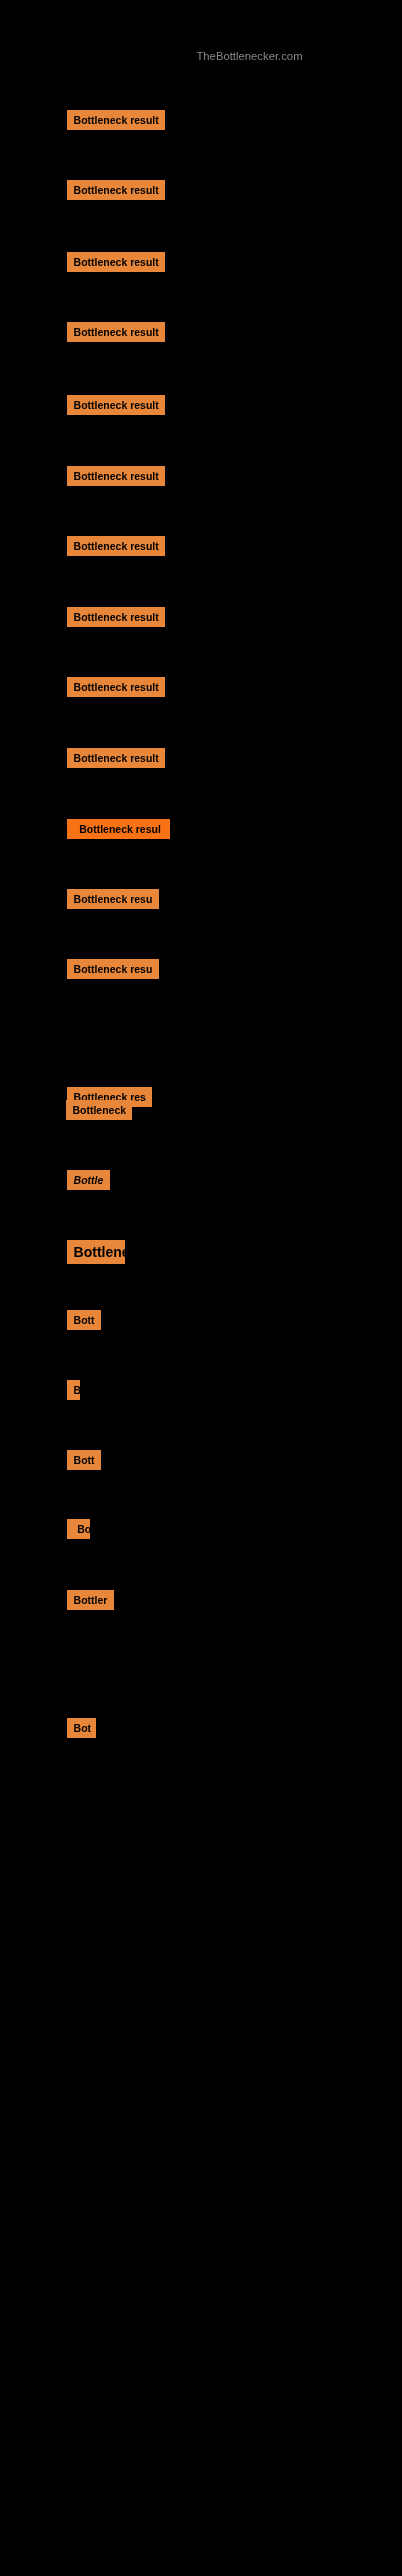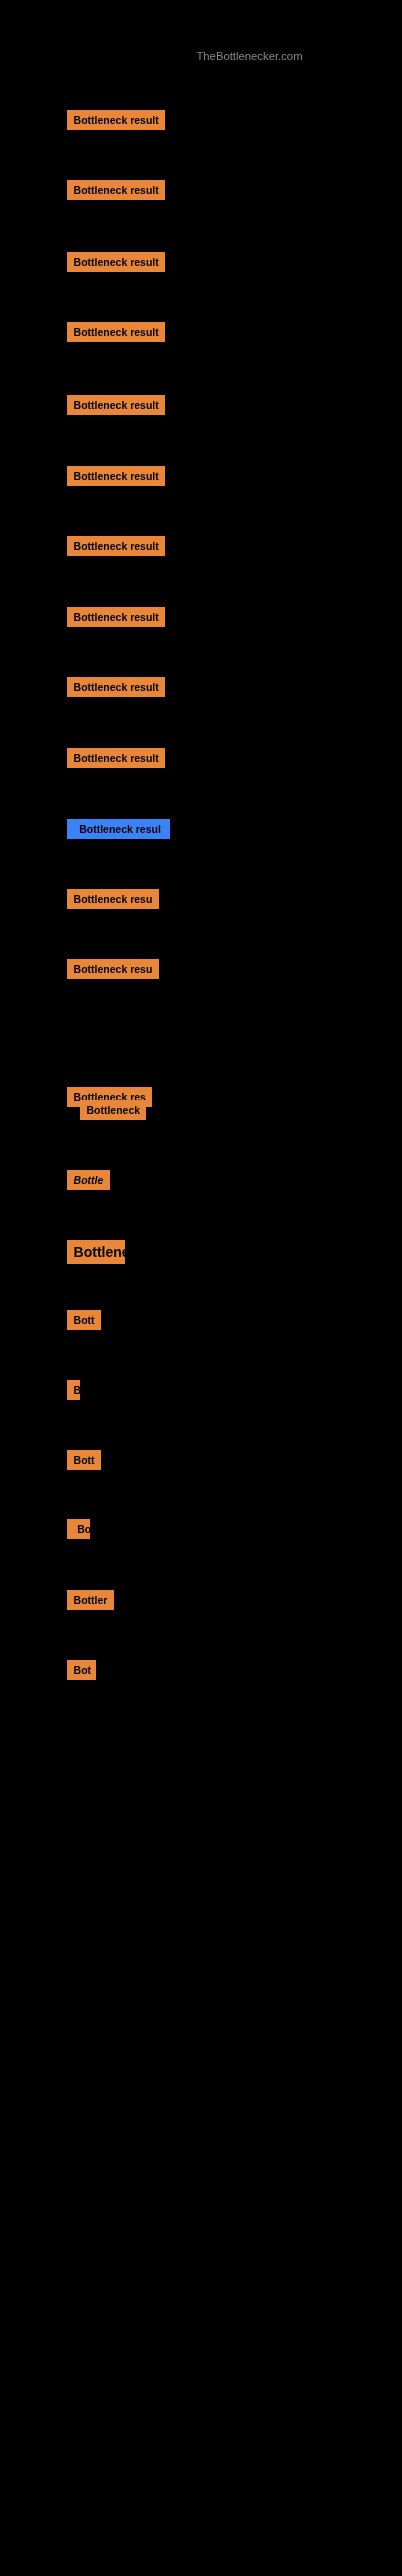--- a/index.html
+++ b/index.html
@@ -35,27 +35,27 @@
 <div style="position: absolute; top: 46px; left: 3.2px; background-color: rgb(232, 135, 58); color: rgb(0, 0, 0); font-size: 10.5px; font-weight: bold; padding: 4px 6.4px; display: inline-block; white-space: nowrap; overflow: hidden; max-width: 121px;">Bottleneck result</div>
     <div style="position: absolute; top: 116px; left: 3.2px; background-color: rgb(232, 135, 58); color: rgb(0, 0, 0); font-size: 10.5px; font-weight: bold; padding: 4px 6.4px; display: inline-block; white-space: nowrap; overflow: hidden; max-width: 119px;">Bottleneck result</div>
     <div style="position: absolute; top: 188px; left: 3.2px; background-color: rgb(232, 135, 58); color: rgb(0, 0, 0); font-size: 10.5px; font-weight: bold; padding: 4px 6.4px; display: inline-block; white-space: nowrap; overflow: hidden; max-width: 118px;">Bottleneck result</div>
     <div style="position: absolute; top: 258px; left: 3.2px; background-color: rgb(232, 135, 58); color: rgb(0, 0, 0); font-size: 10.5px; font-weight: bold; padding: 4px 6.4px; display: inline-block; white-space: nowrap; overflow: hidden; max-width: 115px;">Bottleneck result</div>
     <div style="position: absolute; top: 331px; left: 3.2px; background-color: rgb(232, 135, 58); color: rgb(0, 0, 0); font-size: 10.5px; font-weight: bold; padding: 4px 6.4px; display: inline-block; white-space: nowrap; overflow: hidden; max-width: 116px;">Bottleneck result</div>
     <div style="position: absolute; top: 402px; left: 3.2px; background-color: rgb(232, 135, 58); color: rgb(0, 0, 0); font-size: 10.5px; font-weight: bold; padding: 4px 6.4px; display: inline-block; white-space: nowrap; overflow: hidden; max-width: 113px;">Bottleneck result</div>
     <div style="position: absolute; top: 472px; left: 3.2px; background-color: rgb(232, 135, 58); color: rgb(0, 0, 0); font-size: 10.5px; font-weight: bold; padding: 4px 6.4px; display: inline-block; white-space: nowrap; overflow: hidden; max-width: 115px;">Bottleneck result</div>
     <div style="position: absolute; top: 543px; left: 3.2px; background-color: rgb(232, 135, 58); color: rgb(0, 0, 0); font-size: 10.5px; font-weight: bold; padding: 4px 6.4px; display: inline-block; white-space: nowrap; overflow: hidden; max-width: 115px;">Bottleneck result</div>
     <div style="position: absolute; top: 613px; left: 3.2px; background-color: rgb(232, 135, 58); color: rgb(0, 0, 0); font-size: 10.5px; font-weight: bold; padding: 4px 6.4px; display: inline-block; white-space: nowrap; overflow: hidden; max-width: 111px;">Bottleneck result</div>
     <div style="position: absolute; top: 684px; left: 3.2px; background-color: rgb(232, 135, 58); color: rgb(0, 0, 0); font-size: 10.5px; font-weight: bold; padding: 4px 6.4px; display: inline-block; white-space: nowrap; overflow: hidden; max-width: 110px;">Bottleneck result</div>
-    <div style="position: absolute; top: 755px; left: 3.2px; background-color: #3b82f6; color: rgb(0, 0, 0); font-size: 10.5px; font-weight: bold; padding: 4px 12px; display: inline-block; white-space: nowrap; overflow: hidden; max-width: 103px;">Bottleneck resul</div>
+    <div style="position: absolute; top: 755px; left: 3.2px; background-color: #f97316; color: rgb(0, 0, 0); font-size: 10.5px; font-weight: bold; padding: 4px 12px; display: inline-block; white-space: nowrap; overflow: hidden; max-width: 103px;">Bottleneck resul</div>
     <div style="position: absolute; top: 825px; left: 3.2px; background-color: rgb(232, 135, 58); color: rgb(0, 0, 0); font-size: 10.5px; font-weight: bold; padding: 4px 6.4px; display: inline-block; white-space: nowrap; overflow: hidden; max-width: 97px;">Bottleneck resu</div>
     <div style="position: absolute; top: 895px; left: 3.2px; background-color: rgb(232, 135, 58); color: rgb(0, 0, 0); font-size: 10.5px; font-weight: bold; padding: 4px 6.4px; display: inline-block; white-space: nowrap; overflow: hidden; max-width: 93px;">Bottleneck resu</div>
     <div style="position: absolute; top: 1023px; left: 3.2px; background-color: rgb(232, 135, 58); color: rgb(0, 0, 0); font-size: 10.5px; font-weight: bold; padding: 4px 6.4px; display: inline-block; white-space: nowrap; overflow: hidden; max-width: 87px; text-align: center;">Bottleneck res</div>
-    <div style="position: absolute; top: 1036px; left: 16px; background-color: rgb(232, 135, 58); color: rgb(0, 0, 0); font-size: 10.5px; font-weight: bold; padding: 4px 6.4px; display: inline-block; white-space: nowrap; overflow: hidden; max-width: 71px;">Bottleneck</div>
+    <div style="position: absolute; top: 1036px; left: 2px; background-color: rgb(232, 135, 58); color: rgb(0, 0, 0); font-size: 10.5px; font-weight: bold; padding: 4px 6.4px; display: inline-block; white-space: nowrap; overflow: hidden; max-width: 71px;">Bottleneck</div>
     <div style="position: absolute; top: 1106px; left: 3.2px; background-color: rgb(232, 135, 58); color: rgb(0, 0, 0); font-size: 10.5px; font-weight: bold; padding: 4px 6.4px; display: inline-block; white-space: nowrap; overflow: hidden; max-width: 43px; font-style: italic;">Bottle</div>
     <div style="position: absolute; top: 1176px; left: 3.2px; background-color: rgb(232, 135, 58); color: rgb(0, 0, 0); font-size: 14px; font-weight: bold; padding: 4px 6.4px; display: inline-block; white-space: nowrap; overflow: hidden; max-width: 58px;">Bottlenec</div>
     <div style="position: absolute; top: 1246px; left: 3.2px; background-color: rgb(232, 135, 58); color: rgb(0, 0, 0); font-size: 10.5px; font-weight: bold; padding: 4px 6.4px; display: inline-block; white-space: nowrap; overflow: hidden; max-width: 34px;">Bott</div>
     <div style="position: absolute; top: 1316px; left: 3.2px; background-color: rgb(232, 135, 58); color: rgb(0, 0, 0); font-size: 10.5px; font-weight: bold; padding: 4px 6.4px; display: inline-block; white-space: nowrap; overflow: hidden; max-width: 13px;">B</div>
     <div style="position: absolute; top: 1386px; left: 3.2px; background-color: rgb(232, 135, 58); color: rgb(0, 0, 0); font-size: 10.5px; font-weight: bold; padding: 4px 6.4px; display: inline-block; white-space: nowrap; overflow: hidden; max-width: 34px;">Bott</div>
     <div style="position: absolute; top: 1455px; left: 3.2px; background-color: rgb(232, 135, 58); color: rgb(0, 0, 0); font-size: 10.5px; font-weight: bold; padding: 4px 10px; display: inline-block; white-space: nowrap; overflow: hidden; max-width: 22.5px;">Bo</div>
     <div style="position: absolute; top: 1526px; left: 3.2px; background-color: rgb(232, 135, 58); color: rgb(0, 0, 0); font-size: 10.5px; font-weight: bold; padding: 4px 6.4px; display: inline-block; white-space: nowrap; overflow: hidden; max-width: 47px; text-align: right;">Bottler</div>
-    <div style="position: absolute; top: 1596px; left: 3.2px; background-color: rgb(232, 135, 58); color: rgb(0, 0, 0); font-size: 10.5px; font-weight: bold; padding: 4px 6.4px; display: inline-block; white-space: nowrap; overflow: hidden; max-width: 29px;">Bot</div>
+    <div style="position: absolute; top: 1654px; left: 3.2px; background-color: rgb(232, 135, 58); color: rgb(0, 0, 0); font-size: 10.5px; font-weight: bold; padding: 4px 6.4px; display: inline-block; white-space: nowrap; overflow: hidden; max-width: 29px;">Bot</div>
   </div>
 
 
 </body></html>

